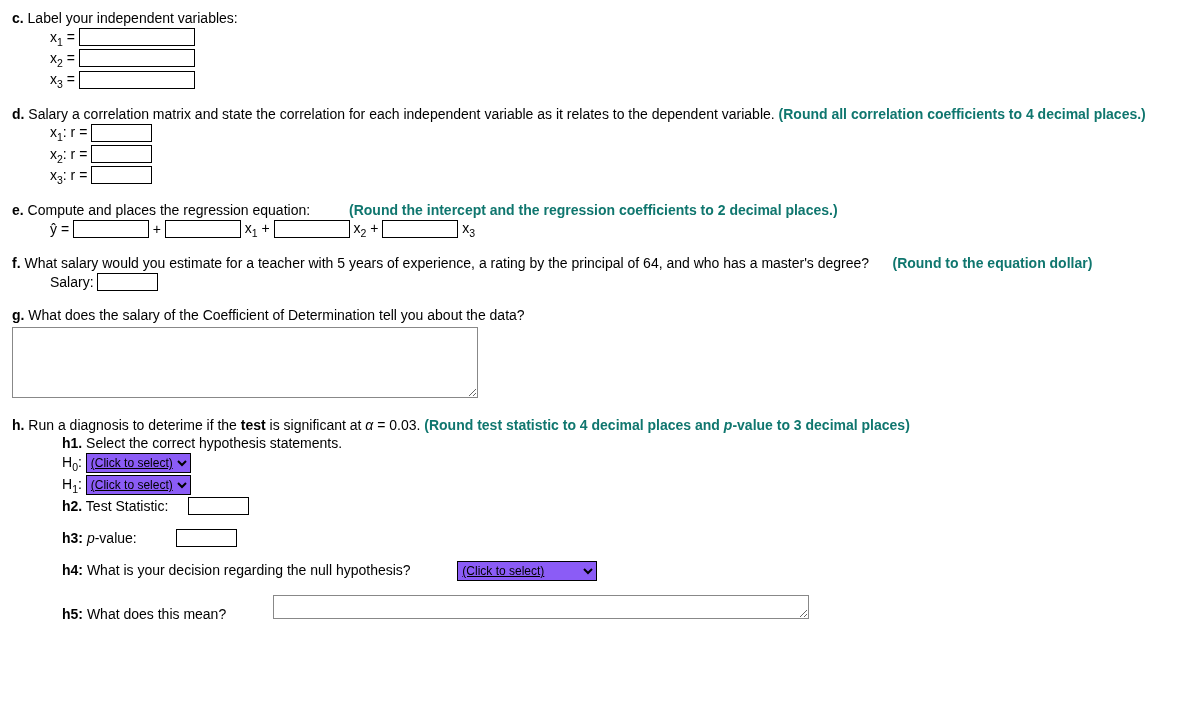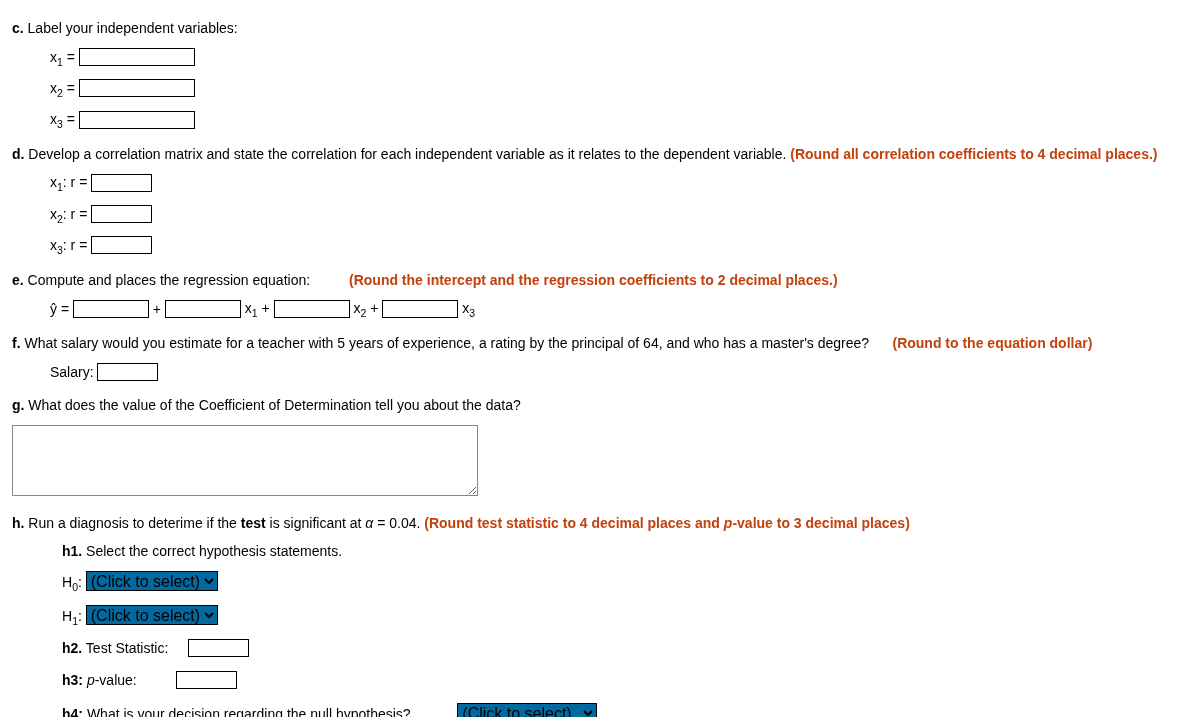--- a/index.html
+++ b/index.html
@@ -4,23 +4,23 @@
 <style>
   body {
     font-family: Arial, Helvetica, sans-serif;
     font-size: 14px;
     color: #000;
     margin: 0;
     padding: 8px 12px;
     width: 1200px;
     box-sizing: border-box;
   }
-  .line { margin: 12px 0; }
+  .line { margin: 2px 0; }
   .bold { font-weight: bold; }
-  .red { color: #c2410c; }
+  .red { color: #0f766e; }
   .italic { font-style: italic; }
   .indent { margin-left: 38px; }
   .indent2 { margin-left: 50px; }
   sub { font-size: 0.75em; vertical-align: sub; }
   input[type="text"] {
     border: 1px solid #000;
     height: 16px;
     font-size: 13px;
     padding: 0 2px;
     box-sizing: content-box;
@@ -32,44 +32,45 @@
   textarea {
     border: 1px solid #888;
     font-family: inherit;
     font-size: 13px;
     resize: both;
   }
   .ta-large { width: 460px; height: 65px; }
   .ta-long { width: 530px; height: 18px; }
   select {
     border: 1px solid #000;
-    font-size: 16px;
+    font-size: 12px;
     height: 20px;
-    background: #0369a1;
+    background: #8b5cf6;
+    text-decoration: underline;
   }
   .section-gap { margin-top: 16px; }
 </style>
 </head>
 <body>
 
 <div class="line">
   <span class="bold">c. </span><span>Label your independent variables:</span>
 </div>
 <div class="line indent">
   <span><span>x</span><sub>1</sub><span> = </span></span><input type="text" class="w-large" style="">
 </div>
 <div class="line indent">
   <span><span>x</span><sub>2</sub><span> = </span></span><input type="text" class="w-large" style="">
 </div>
 <div class="line indent">
   <span><span>x</span><sub>3</sub><span> = </span></span><input type="text" class="w-large" style="">
 </div>
 
 <div class="line section-gap">
-  <span class="bold">d. </span><span>Develop a correlation matrix and state the correlation for each independent variable as it relates to the dependent variable.</span>
+  <span class="bold">d. </span><span>Salary a correlation matrix and state the correlation for each independent variable as it relates to the dependent variable.</span>
   <span class="red bold">(Round all correlation coefficients to 4 decimal places.)</span>
 </div>
 <div class="line indent">
   <span><span>x</span><sub>1</sub><span>: r = </span></span><input type="text" class="w-small" style="">
 </div>
 <div class="line indent">
   <span><span>x</span><sub>2</sub><span>: r = </span></span><input type="text" class="w-small" style="">
 </div>
 <div class="line indent">
   <span><span>x</span><sub>3</sub><span>: r = </span></span><input type="text" class="w-small" style="">
@@ -87,28 +88,28 @@
 <div class="line section-gap">
   <span class="bold">f.  </span><span>What salary would you estimate for a teacher with 5 years of experience, a rating by the principal of 64, and who has a master's degree?</span>
   &nbsp;&nbsp;&nbsp;&nbsp;
   <span class="red bold">(Round to the equation dollar)</span>
 </div>
 <div class="line indent">
   <span>Salary: </span><input type="text" class="w-small" style="">
 </div>
 
 <div class="line section-gap">
-  <span class="bold">g. </span><span>What does the value of the Coefficient of Determination tell you about the data?</span>
+  <span class="bold">g. </span><span>What does the salary of the Coefficient of Determination tell you about the data?</span>
 </div>
 <div class="line" style="margin-top:4px;">
   <textarea class="ta-large" style=""></textarea>
 </div>
 
 <div class="line section-gap">
-  <span class="bold">h. </span><span>Run a diagnosis to deterime if the </span><span class="bold">test</span><span> is significant at </span><span class="italic">α</span><span> = 0.04. </span><span class="red bold"><span>(Round test statistic to 4 decimal places and </span><span class="italic">p</span><span>-value to 3 decimal places)</span></span>
+  <span class="bold">h. </span><span>Run a diagnosis to deterime if the </span><span class="bold">test</span><span> is significant at </span><span class="italic">α</span><span> = 0.03. </span><span class="red bold"><span>(Round test statistic to 4 decimal places and </span><span class="italic">p</span><span>-value to 3 decimal places)</span></span>
 </div>
 <div class="line indent2">
   <span class="bold">h1.</span><span> Select the correct hypothesis statements.</span>
 </div>
 <div class="line indent2">
   <span><span>H</span><sub>0</sub><span>: </span></span><select><option>(Click to select)</option></select>
 </div>
 <div class="line indent2">
   <span><span>H</span><sub>1</sub><span>: </span></span><select><option>(Click to select)</option></select>
 </div>

